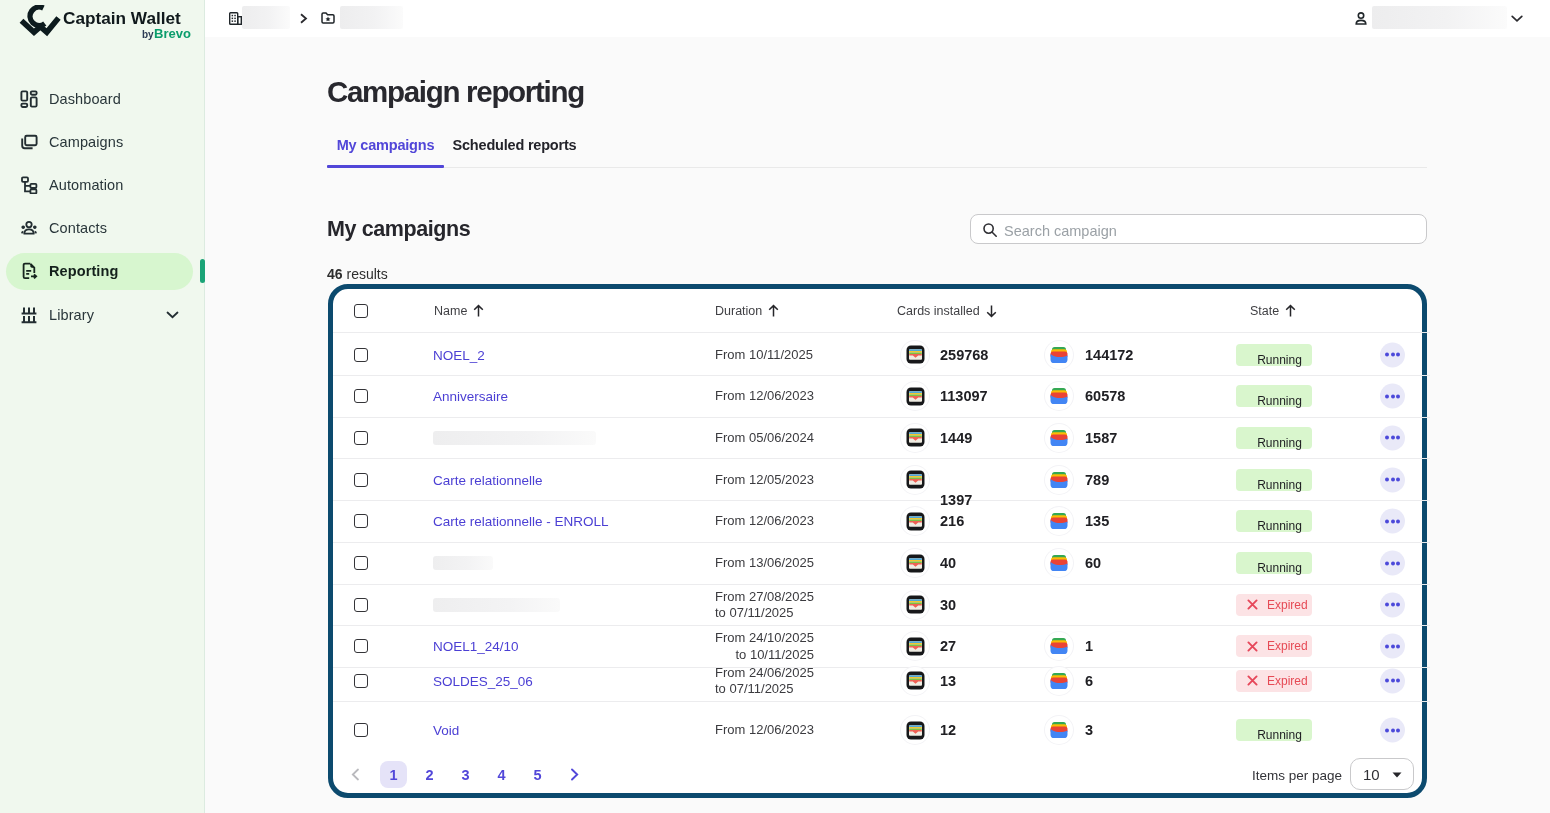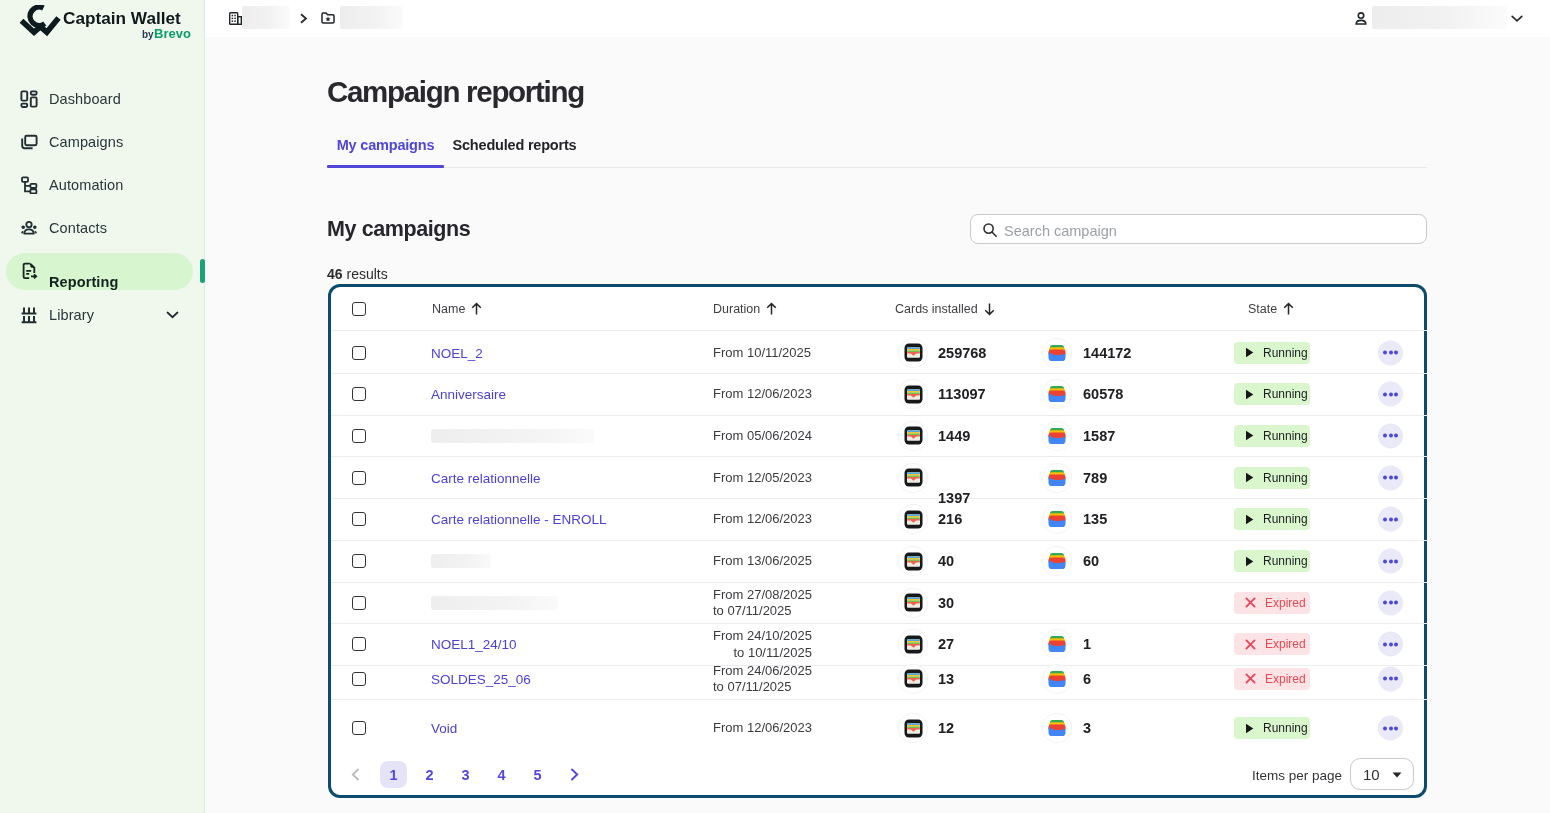--- a/index.html
+++ b/index.html
@@ -20,32 +20,32 @@
 .title{position:absolute;left:327px;top:75px;font-size:29.5px;font-weight:700;color:#28282e;letter-spacing:-1.3px;}
 .tab1{position:absolute;left:327px;top:137px;width:117px;text-align:center;font-size:14.5px;font-weight:700;color:#5146d8;letter-spacing:-0.2px;}
 .tab2{position:absolute;left:444px;top:137px;width:141px;text-align:center;font-size:14.5px;font-weight:700;color:#23232a;letter-spacing:-0.2px;}
 .tabline{position:absolute;left:327px;top:167px;width:1100px;height:1px;background:#e9e9e9;}
 .tabul{position:absolute;left:327px;top:165px;width:117px;height:3px;background:#5146d8;border-radius:1px;}
 .sect{position:absolute;left:327px;top:217px;font-size:21.5px;font-weight:700;color:#26262c;letter-spacing:-0.4px;}
 .search{position:absolute;left:970px;top:214px;width:457px;height:30px;border:1px solid #c9c9cb;border-radius:8px;background:#fff;}
 .search .ph{position:absolute;left:33px;top:7.5px;font-size:14.5px;color:#9ba1a6;}
 .results{position:absolute;left:327px;top:266px;font-size:14px;color:#2e2e2e;}
 
-#card{position:absolute;left:328px;top:284px;width:1099px;height:514px;background:#fff;border:3px solid #0c4a6e;border-radius:12px;}
+#card{position:absolute;left:328px;top:284px;width:1099px;height:514px;background:#fff;border:5px solid #0c4a6e;border-radius:20px;}
 .hrow{position:absolute;left:0;top:0;width:1097px;height:44px;border-bottom:1px solid #ececee;}
 .hlab{position:absolute;top:50%;transform:translateY(-50%);font-size:12.5px;color:#3f3f43;font-weight:500;display:flex;align-items:center;gap:5px;}
 .row{position:absolute;left:0;width:1097px;height:42px;border-bottom:1px solid #ececee;}
 .row.last{border-bottom:none;}
 .cb{position:absolute;left:21px;top:50%;transform:translateY(-50%);width:14px;height:14px;border:1.8px solid #343438;border-radius:3px;background:#fff;}
 .name{position:absolute;left:100px;top:50%;transform:translateY(-50%);font-size:13.5px;font-weight:500;color:#4b3fd4;}
 .dur{position:absolute;left:382px;top:50%;transform:translateY(-50%);font-size:13px;color:#3b3b3f;line-height:16.5px;}
 .wic{position:absolute;top:50%;transform:translateY(-50%);width:28px;height:28px;border-radius:50%;background:#fff;box-shadow:0 0 0 1px #f3f3f6;display:flex;align-items:center;justify-content:center;}
 .cnt{position:absolute;top:50%;transform:translateY(-50%);font-size:14.5px;font-weight:700;color:#202024;}
 .pill{position:absolute;left:903px;top:50%;transform:translateY(-50%);width:76px;height:22px;border-radius:4px;display:flex;align-items:center;justify-content:flex-start;padding-left:11px;gap:9px;font-size:12px;}
-.pill.run{background:#d9f6cd;color:#1e1e22;font-weight:500;}
+.pill.run{background:#d9f6cd;color:#1e1e22;font-weight:500;flex-direction:column;}
 .pill.exp{background:#fce3e5;color:#e64a55;font-weight:500;}
 .dots{position:absolute;left:1047px;top:50%;transform:translateY(-50%);width:25px;height:25px;border-radius:50%;background:#e9e9f8;display:flex;align-items:center;justify-content:center;gap:1.6px;}
 .dots i{width:4px;height:4px;border-radius:50%;background:#4c49da;}
 .nblur{position:absolute;left:100px;top:50%;transform:translateY(-50%);height:14px;border-radius:3px;background:linear-gradient(90deg,#eeeeef 0%,#f3f3f4 60%,#fafafa 100%);}
 
 .pgnum{position:absolute;top:761px;width:27px;height:27px;display:flex;align-items:center;justify-content:center;font-size:14.5px;font-weight:700;color:#5247d9;border-radius:8px;}
 .pgact{background:#e5e3f8;}
 .ipp{position:absolute;left:1252px;top:768px;font-size:13.5px;color:#333338;}
 .ippsel{position:absolute;left:1350px;top:758px;width:64px;height:32px;border:1px solid #c9c9cb;border-radius:10px;background:#fff;}
 </style>
@@ -103,21 +103,21 @@
     <span class="mi-txt">Contacts</span>
   </div>
   <div class="menu-item" style="top:252px;">
     <svg class="mi-ico" viewBox="0 0 18 18" fill="none" stroke="#17241f" stroke-width="1.8">
         <path d="M10.3 1.6 H5 Q3.6 1.6 3.6 3 V14.8 Q3.6 16.2 5 16.2 H9.2"></path>
         <path d="M10.5 1.8 L14.3 5.7 V11"></path>
         <path d="M10.4 1.5 V4.3 Q10.4 5.7 11.8 5.7 H14.5 Z" fill="#17241f" stroke="none"></path>
         <path d="M6.2 8.8 H11.2 M6.2 11.9 H9.2"></path>
         <path d="M11 14.3 H16 M14 12.3 L16.2 14.3 L14 16.4"></path>
       </svg>
-    <span class="mi-txt" style="font-weight:700;color:#14211c;margin-top:11px;">Reporting</span>
+    <span class="mi-txt" style="font-weight:700;color:#14211c;">Reporting</span>
   </div>
   <div class="menu-item" style="top:296px;">
     <svg class="mi-ico" viewBox="0 0 18 18" fill="none" stroke="#232e32" stroke-width="2">
         <path d="M4 1.4 V7 M9 1.4 V7 M14 1.4 V7 M1.6 7.6 H16.4"></path>
         <path d="M4 10 V15.6 M9 10 V15.6 M14 10 V15.6 M1.6 16.2 H16.4"></path>
       </svg>
     <span class="mi-txt">Library</span>
     <svg style="position:absolute;right:25px;top:50%;transform:translateY(-50%);" width="13" height="8" viewBox="0 0 13 8" fill="none" stroke="#232e32" stroke-width="1.8" stroke-linecap="round">
         <path d="M1.5 1.5 L6.5 6.2 L11.5 1.5"></path>
       </svg>

